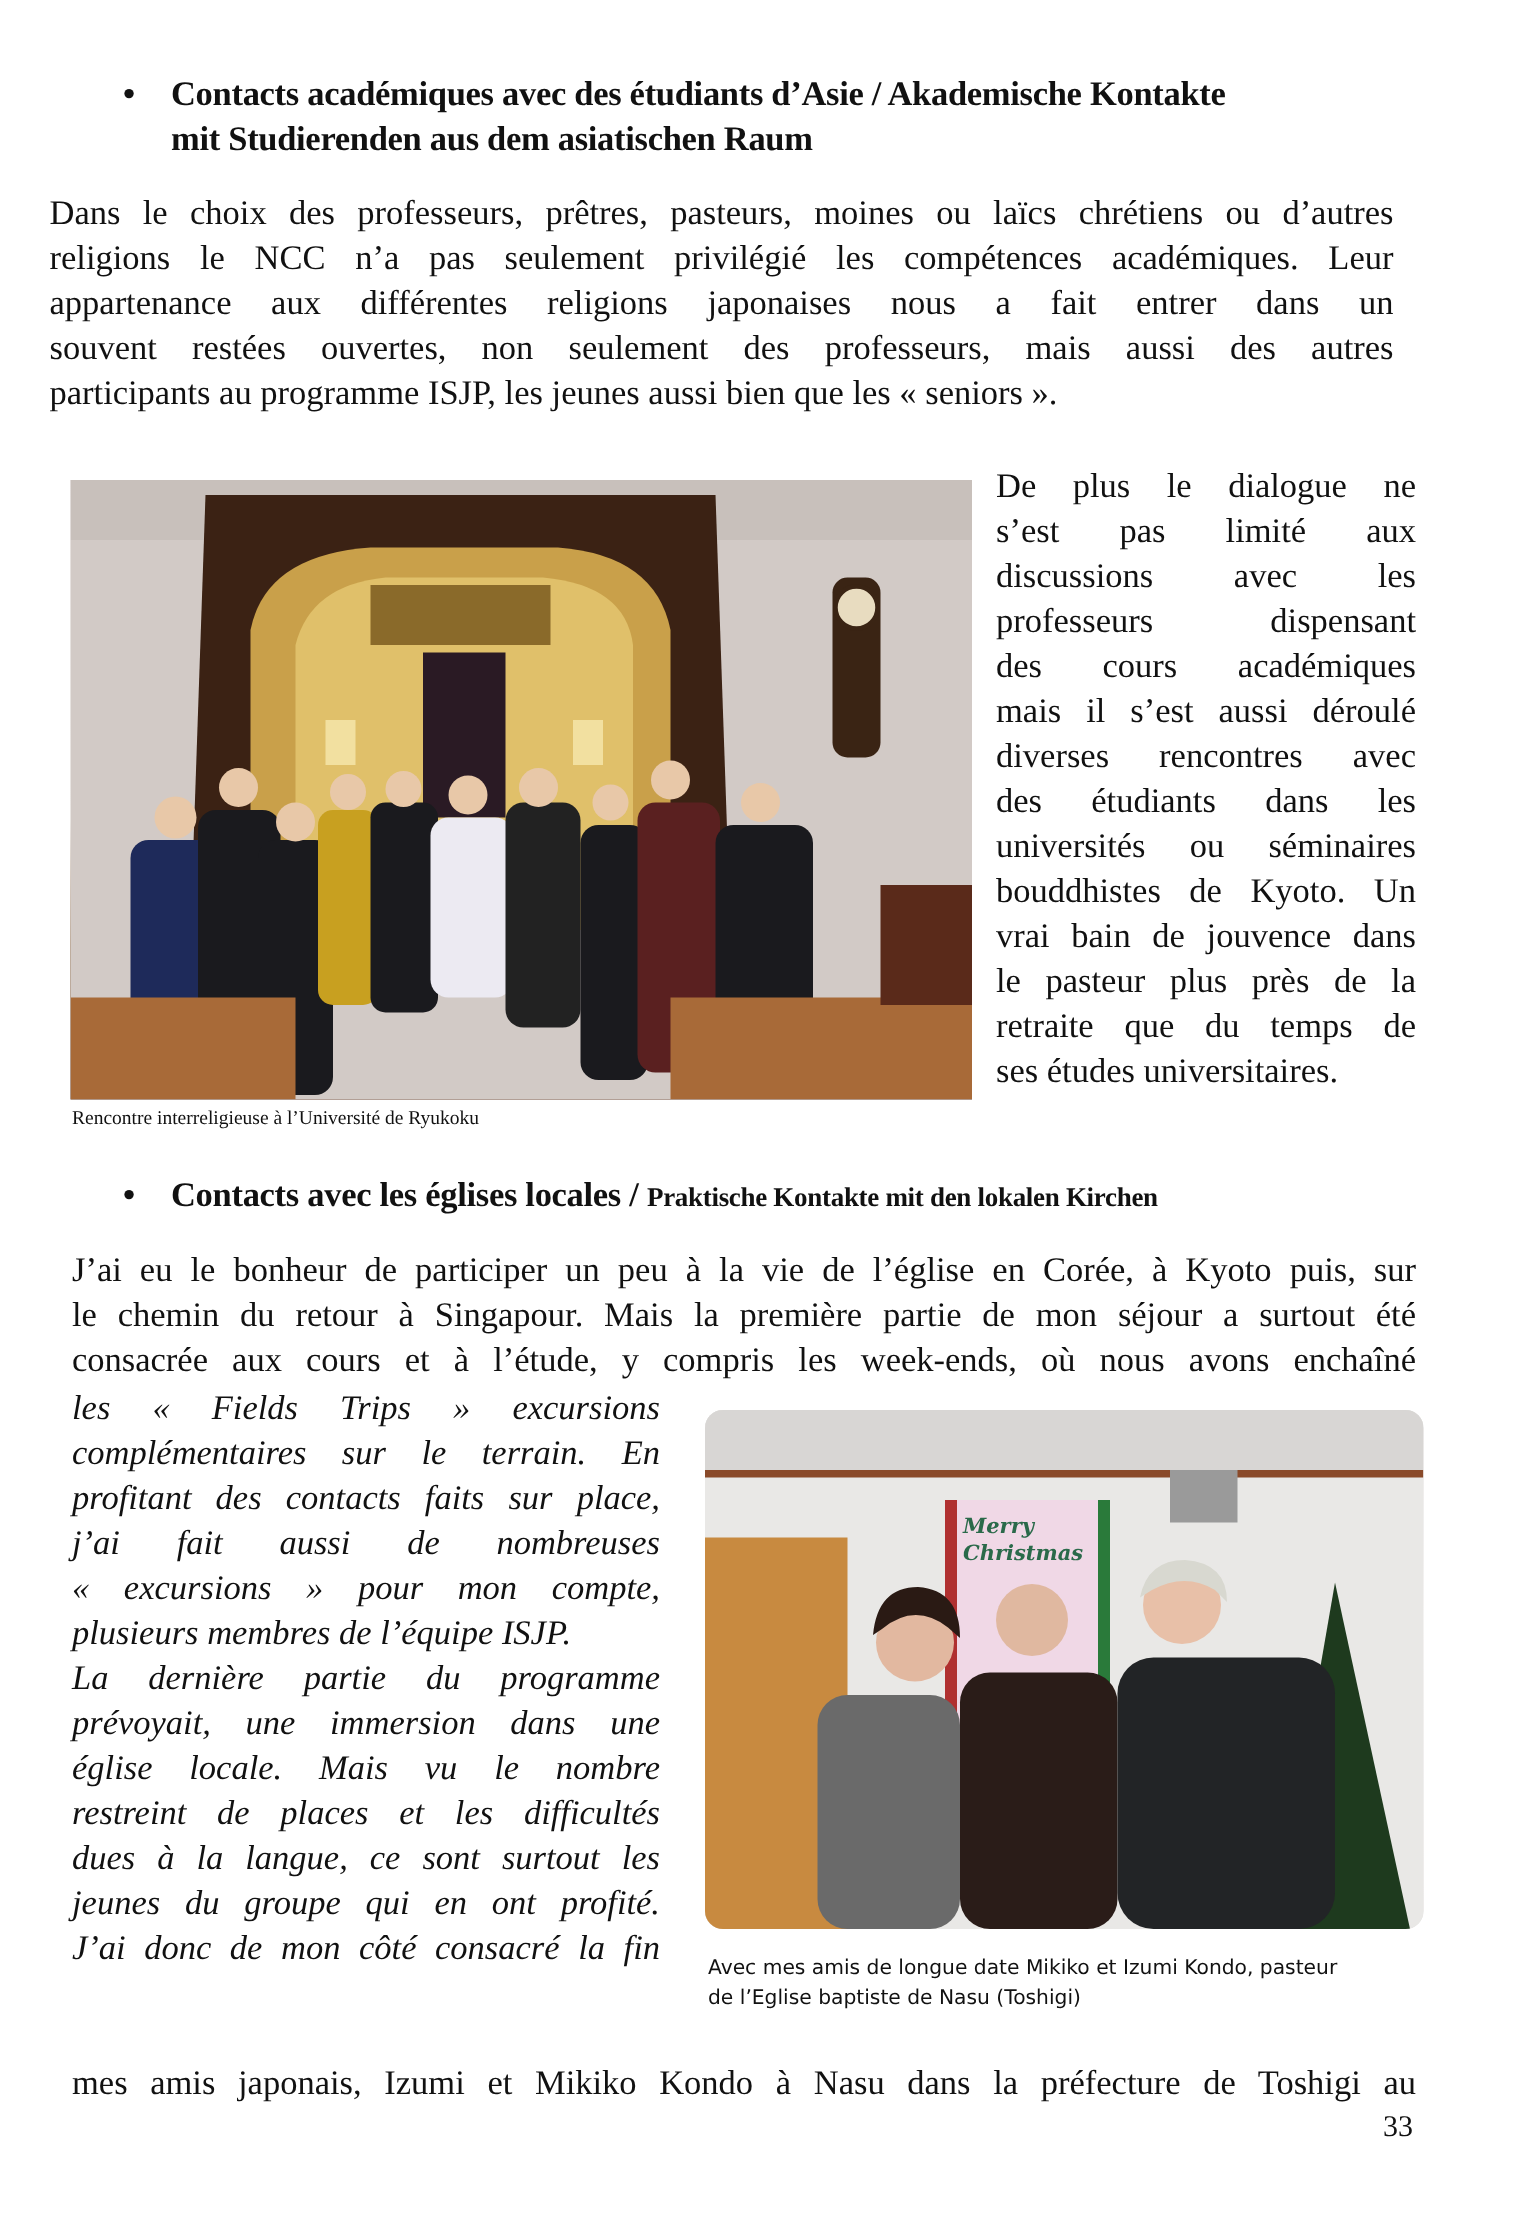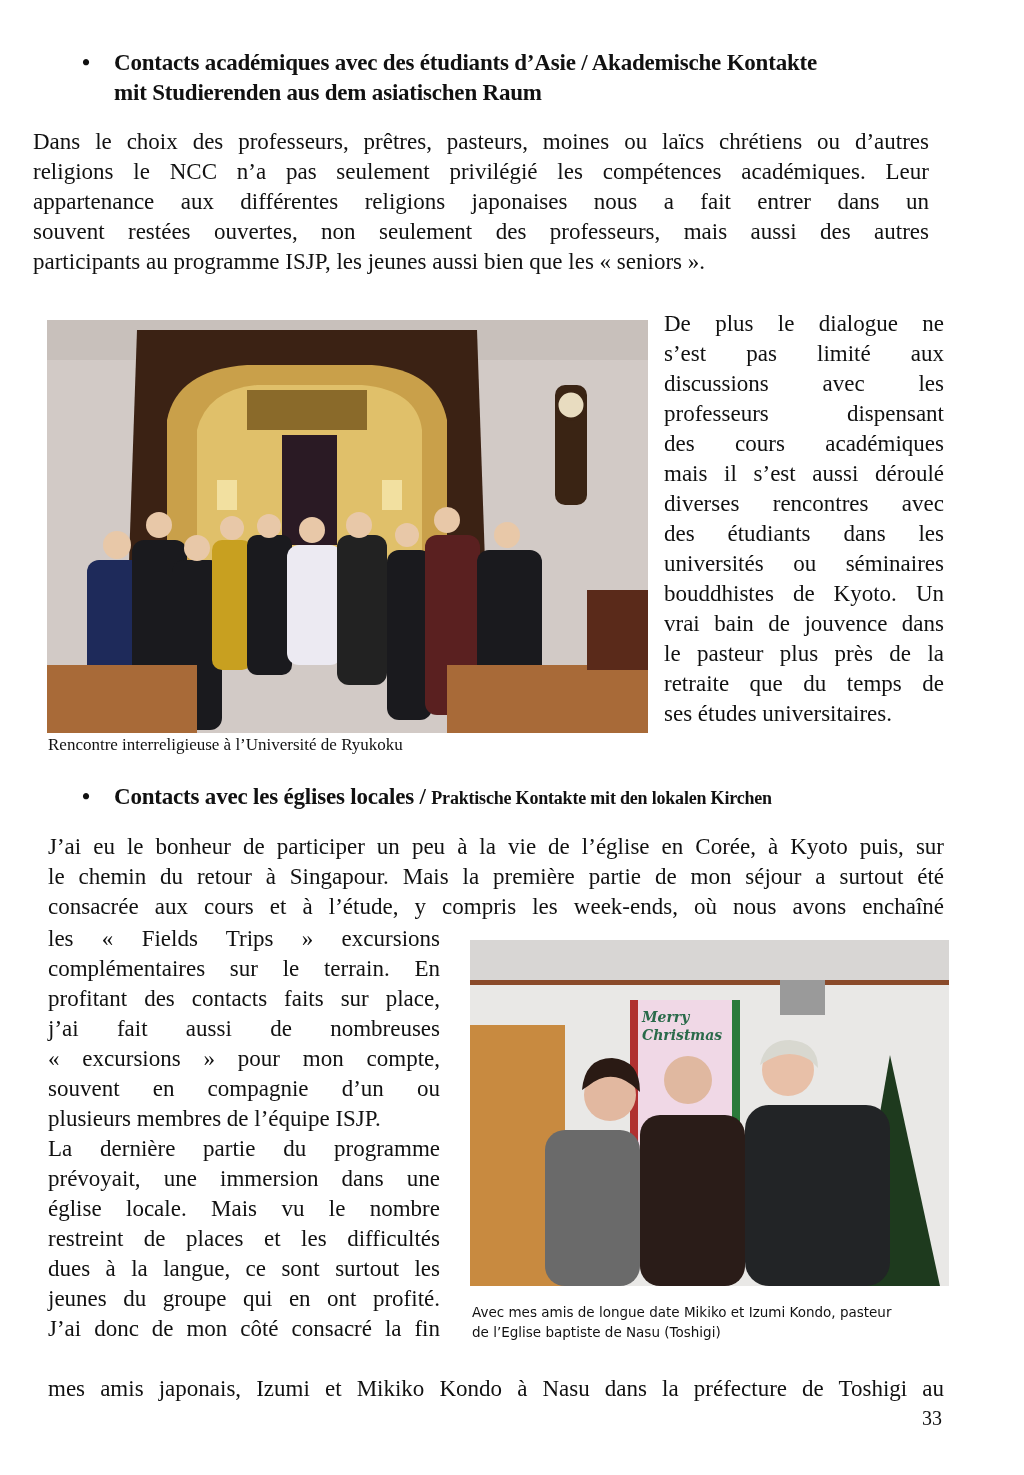--- a/index.html
+++ b/index.html
@@ -14,30 +14,30 @@
   .h2 { left: 114px; top: 782px; width: 840px; white-space: nowrap; }
   .h2 .small { font-size: 18px; }
 
   .para { position: absolute; font-size: 23px; line-height: 30px; text-align: justify; }
   .para .line { display: block; text-align: justify; text-align-last: justify; white-space: nowrap; height: 30px; }
   .para .line.last { text-align-last: left; }
 
   .p1 { left: 33px; top: 127px; width: 896px; }
   .p2 { left: 664px; top: 309px; width: 280px; }
   .p3 { left: 48px; top: 832px; width: 896px; }
-  .p4 { left: 48px; top: 924px; width: 392px; }
+  .p4 { left: 48px; top: 924px; width: 392px; font-style: italic; }
   .p5 { left: 48px; top: 1374px; width: 896px; }
 
   .photo { position: absolute; overflow: hidden; }
   .photo1 { left: 47px; top: 320px; width: 601px; height: 413px;
             background: linear-gradient(180deg, #cfc6c4 0%, #d9d1cd 55%, #7a5432 75%, #5b3420 100%); }
   .photo2 { left: 470px; top: 940px; width: 479px; height: 346px;
-            background: linear-gradient(180deg, #d9d7d6 0%, #ecebe9 40%, #dcdad8 100%); }
+            background: linear-gradient(180deg, #d9d7d6 0%, #ecebe9 40%, #dcdad8 100%); border-radius: 12px; }
 
-  .caption1 { position: absolute; left: 48px; top: 735px; font-size: 17px; line-height: 20px; }
+  .caption1 { position: absolute; left: 48px; top: 735px; font-size: 13px; line-height: 20px; }
   .caption2 { position: absolute; left: 472px; top: 1302px; width: 500px;
               font-family: "DejaVu Sans", "Liberation Sans", sans-serif; font-size: 13.5px; line-height: 20px; }
   .page-number { position: absolute; right: 82px; top: 1407px; font-size: 20px; }
 </style>
 </head>
 <body>
 
 <div class="page">
 
   <div class="bullet-heading h1">
@@ -130,21 +130,20 @@
     <span class="line">le chemin du retour à Singapour. Mais la première partie de mon séjour a surtout été</span>
     <span class="line">consacrée aux cours et à l’étude, y compris les week-ends, où nous avons enchaîné</span>
   </div>
 
   <div class="para p4">
     <span class="line">les « Fields Trips » excursions</span>
     <span class="line">complémentaires sur le terrain. En</span>
     <span class="line">profitant des contacts faits sur place,</span>
     <span class="line">j’ai fait aussi de nombreuses</span>
     <span class="line">« excursions » pour mon compte,</span>
-    <span class="line">souvent en compagnie d’un ou</span>
     <span class="line last">plusieurs membres de l’équipe ISJP.</span>
     <span class="line">La dernière partie du programme</span>
     <span class="line">prévoyait, une immersion dans une</span>
     <span class="line">église locale. Mais vu le nombre</span>
     <span class="line">restreint de places et les difficultés</span>
     <span class="line">dues à la langue, ce sont surtout les</span>
     <span class="line">jeunes du groupe qui en ont profité.</span>
     <span class="line">J’ai donc de mon côté consacré la fin</span>
   </div>
 

